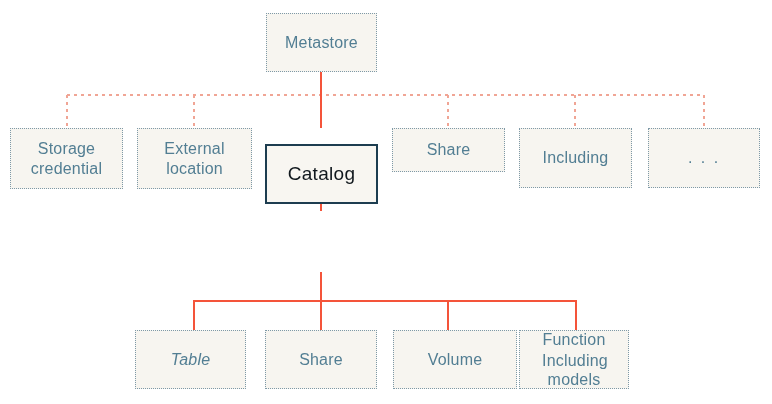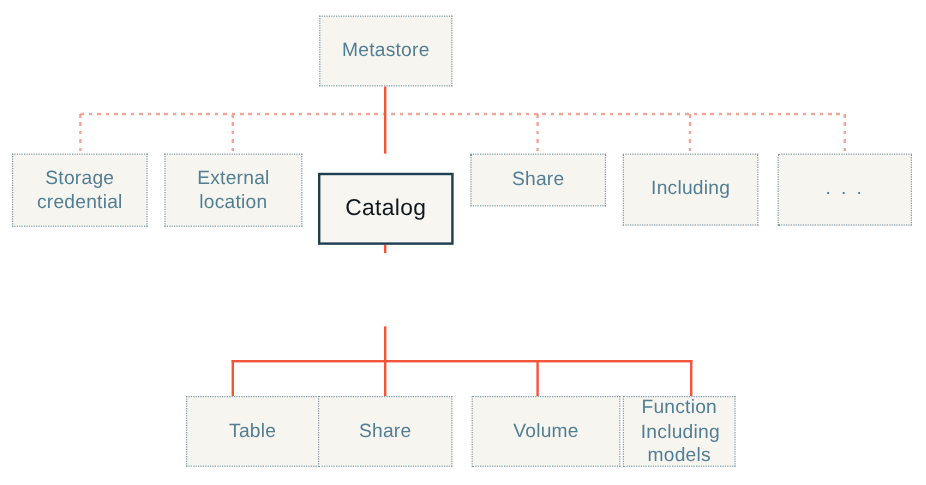--- a/index.html
+++ b/index.html
@@ -46,24 +46,24 @@
   
   .n-storage{left:10px;top:128px;width:113px;height:61px;}
   .n-external{left:137px;top:128px;width:115px;height:61px;}
   .n-catalog{left:265px;top:128px;width:113px;height:60px;margin-top:16px;}
   .n-share{left:392px;top:128px;width:113px;height:44px;}
   .n-recipient{left:519px;top:128px;width:113px;height:60px;}
   .n-more{left:648px;top:128px;width:112px;height:60px;letter-spacing:2px;}
   
   .n-schema{left:266px;top:211px;width:111px;height:61px;}
   
-  .n-table{left:155px;top:330px;width:111px;height:59px;}
+  .n-table{left:135px;top:330px;width:111px;height:59px;font-style:italic;}
   .n-view{left:265px;top:330px;width:112px;height:59px;}
   .n-volume{left:393px;top:330px;width:124px;height:59px;}
-  .n-function{left:519px;top:330px;width:94px;height:59px;}
+  .n-function{left:519px;top:330px;width:110px;height:59px;}
 
   
   .c-top-rail{left:67px;top:94px;width:637px;}
   .c-drop-storage{left:66px;top:95px;height:33px;}
   .c-drop-external{left:193px;top:95px;height:33px;}
   .c-drop-share{left:447px;top:95px;height:33px;}
   .c-drop-recipient{left:574px;top:95px;height:33px;}
   .c-drop-more{left:703px;top:95px;height:33px;}
 
   

